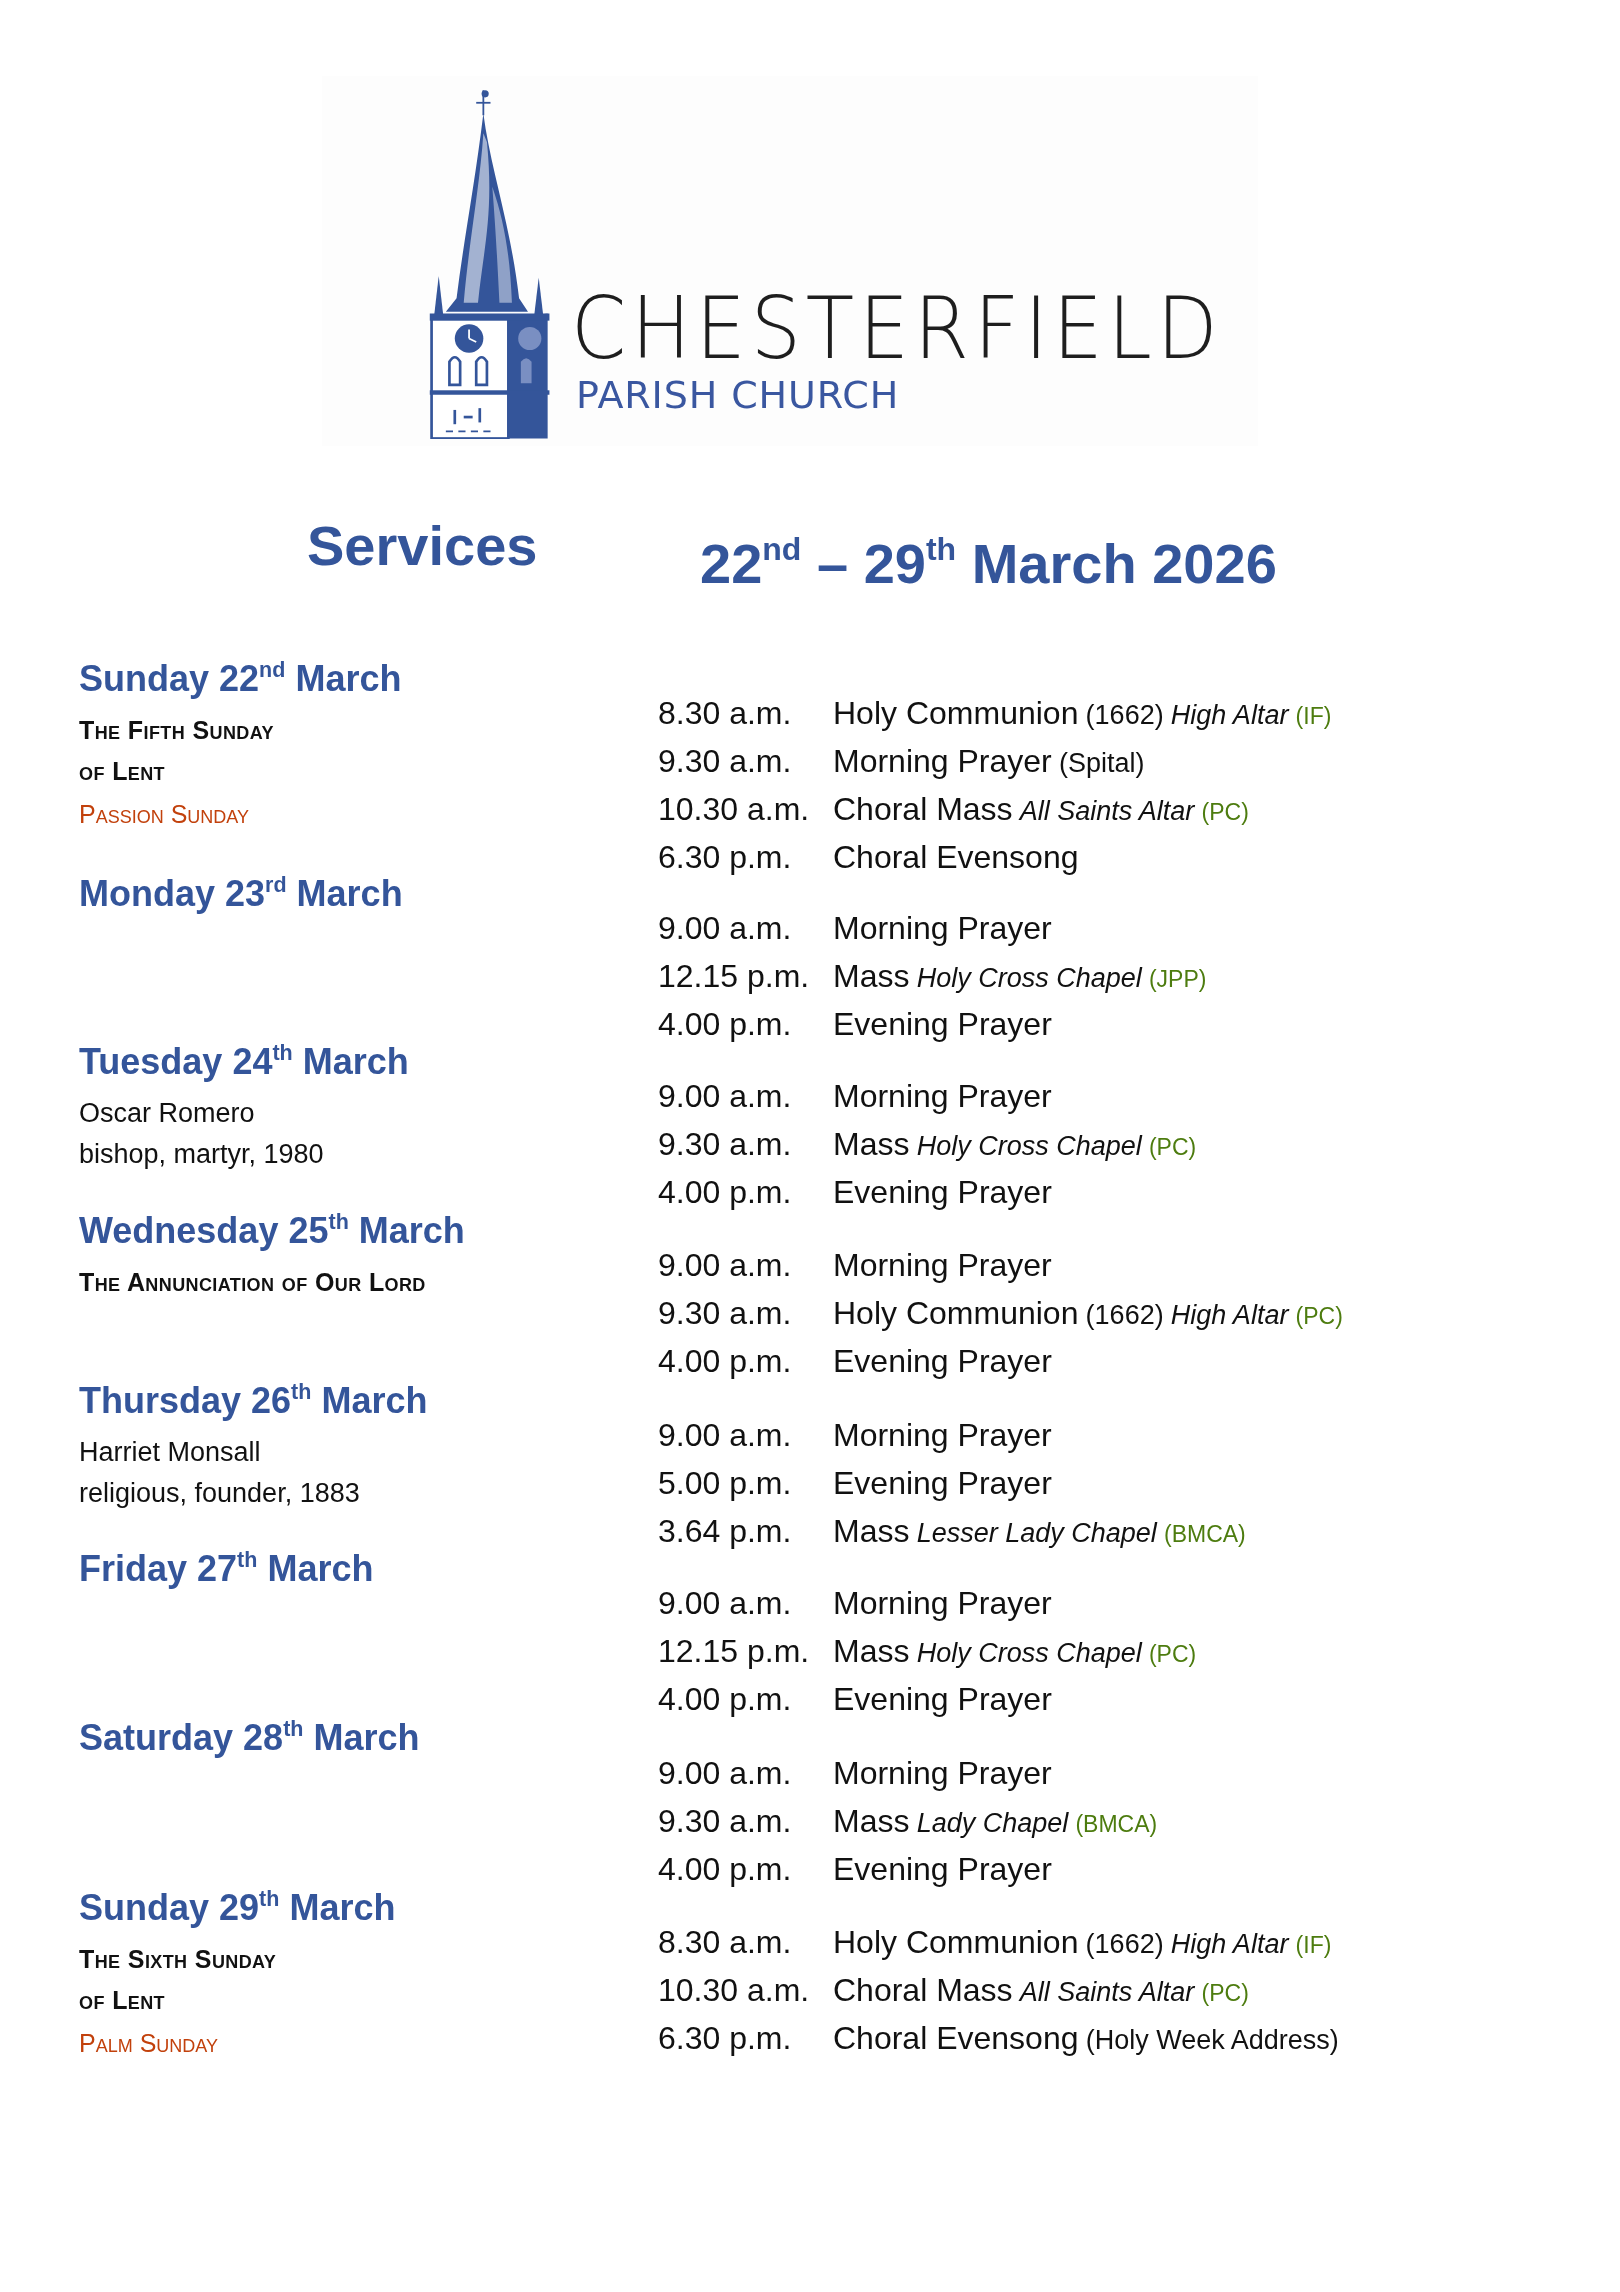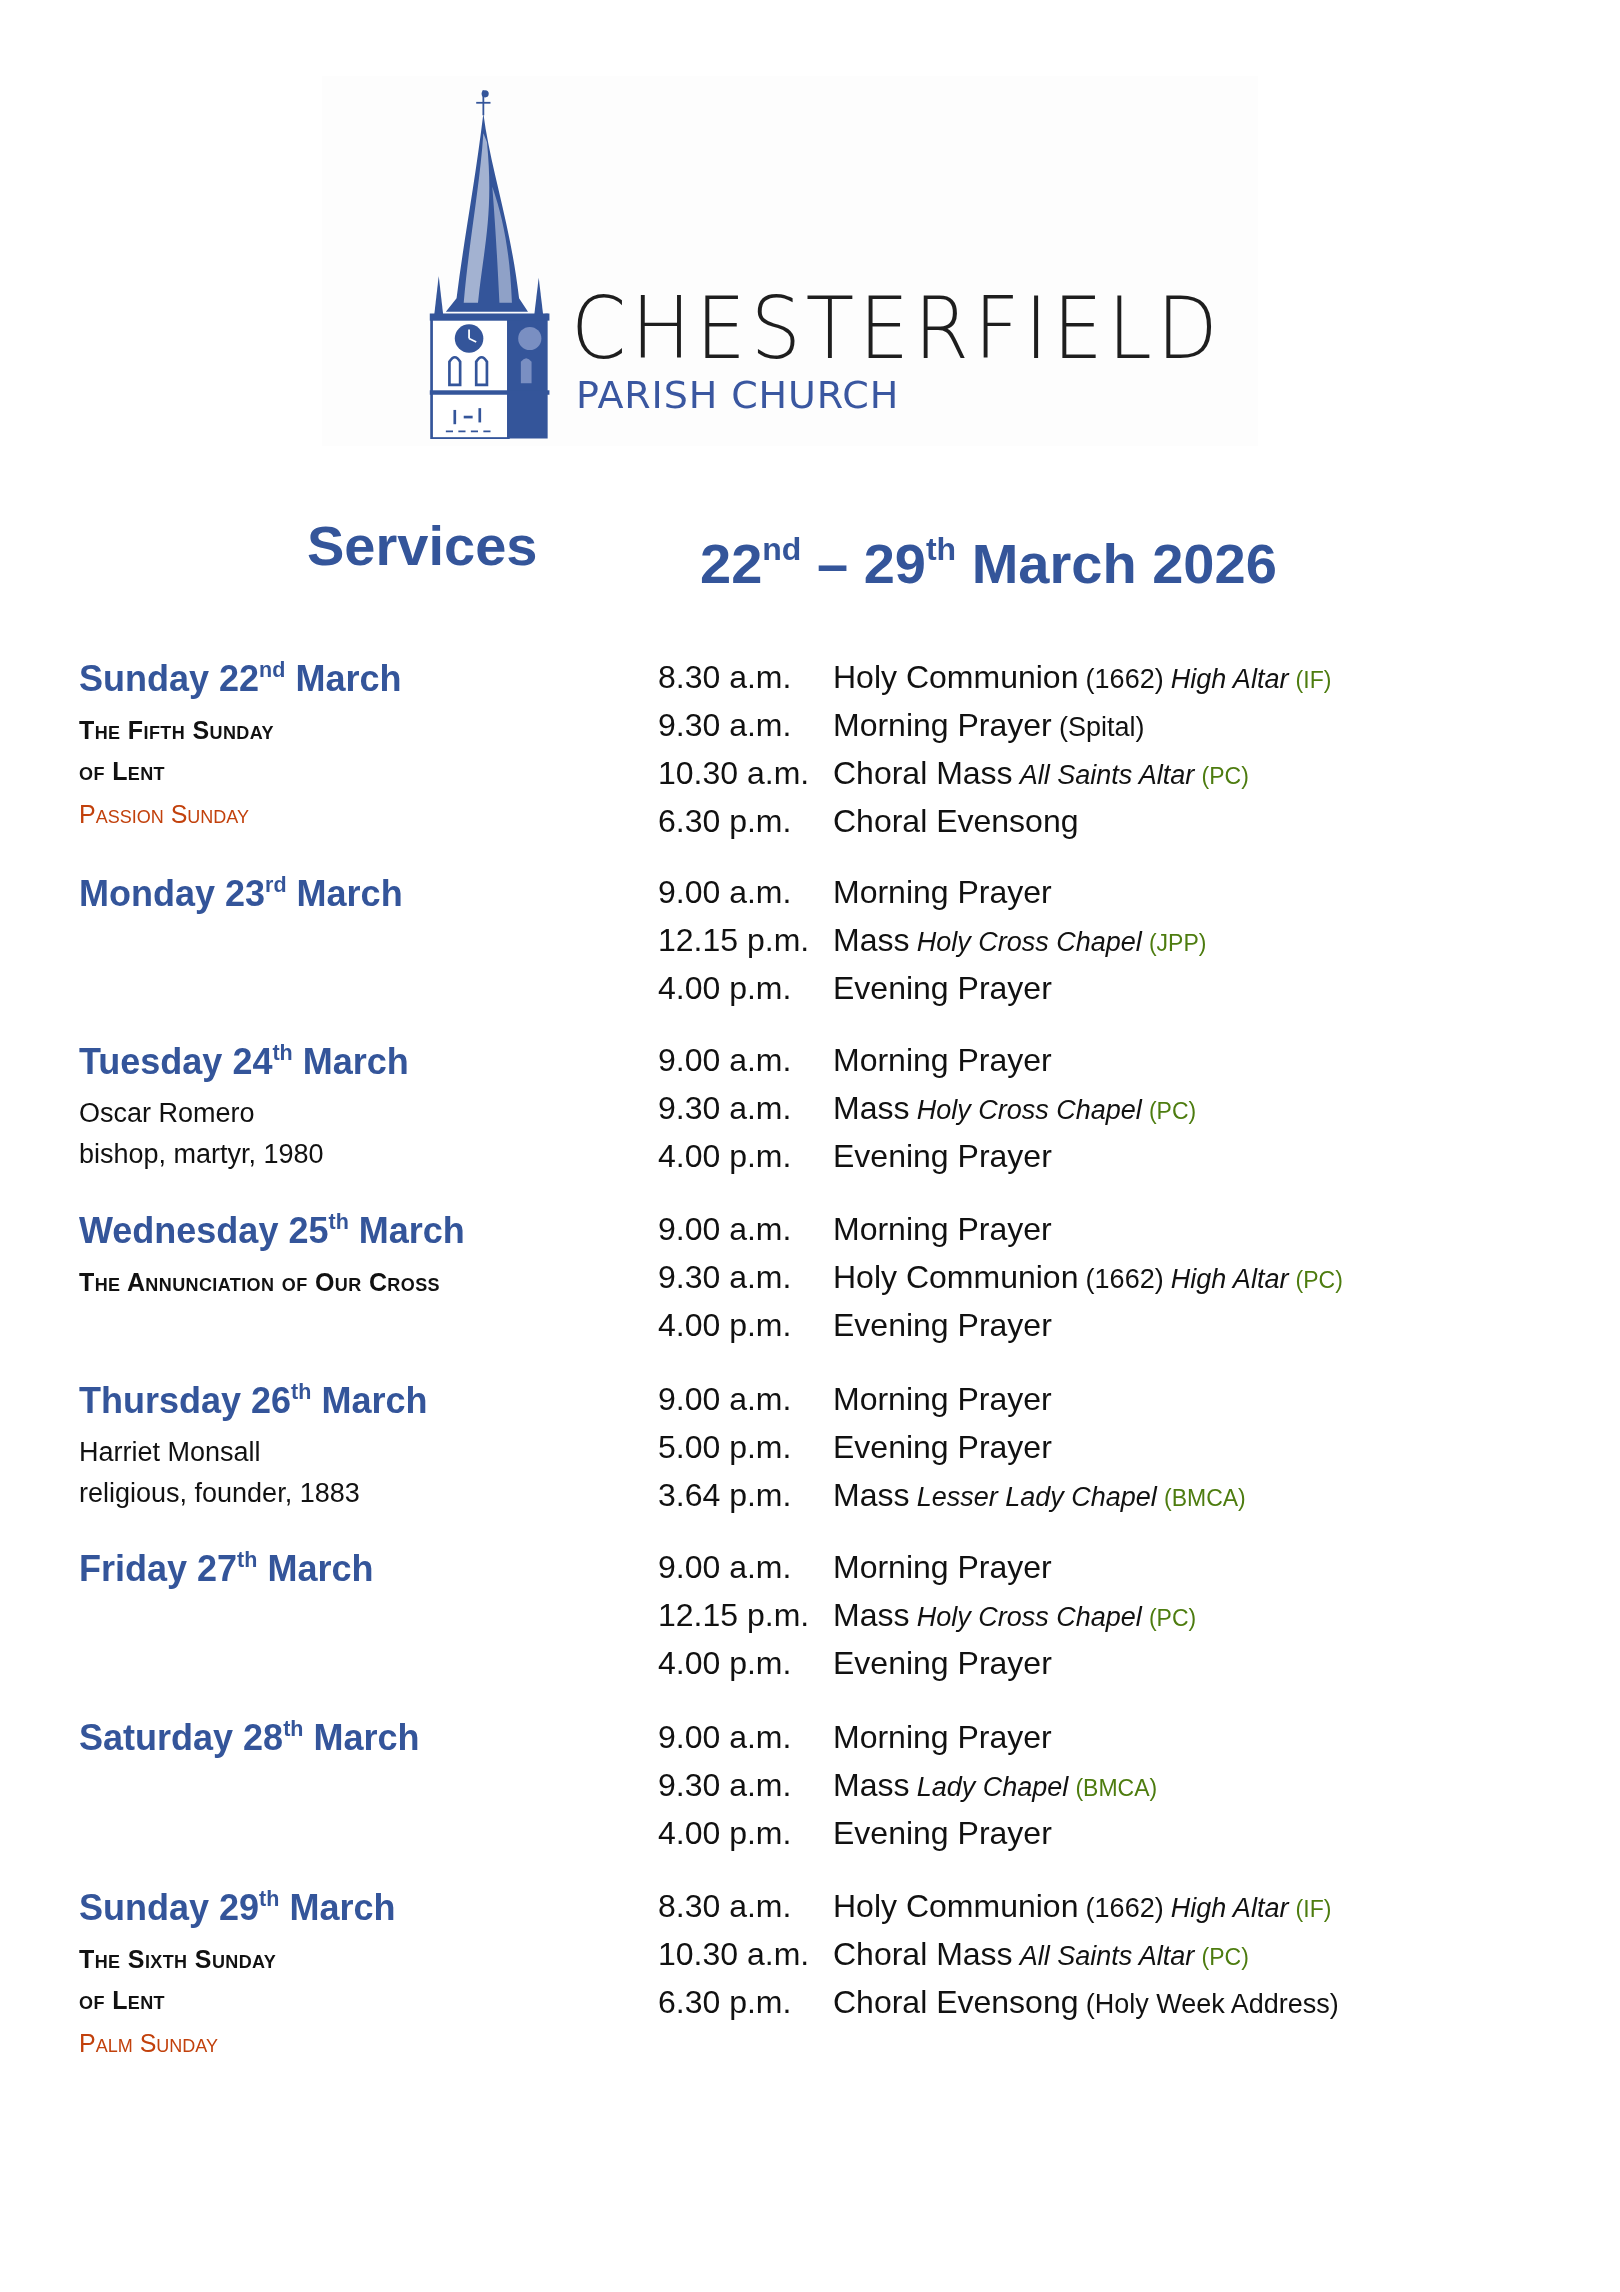--- a/index.html
+++ b/index.html
@@ -24,21 +24,21 @@
   .day { position: absolute; left: 79px; width: 555px; }
   .day-heading { font-size: 36px; font-weight: bold; color: #34559a; line-height: 1; white-space: nowrap; }
   .day-heading sup { font-size: 21.5px; vertical-align: 14.3px; line-height: 0; }
   .observance-sc { font-size: 25px; font-weight: bold; font-variant: small-caps; color: #111;
                    line-height: 41px; letter-spacing: 0.4px; }
   .observance-sc.first { margin-top: 12.5px; }
   .observance-plain { font-size: 25px; font-variant: small-caps; color: #c2410c; line-height: 45px; }
   .observance-it { font-size: 27px; color: #111; line-height: 41px; }
   .observance-it.first { margin-top: 12.5px; }
 
-  .svc-list { position: absolute; left: 658px; width: 940px; }
+  .svc-list { position: absolute; left: 658px; width: 940px; margin-top: 36px; }
   .svc { height: 48px; display: flex; align-items: baseline; white-space: nowrap; }
   .svc .time { width: 175px; font-size: 32px; color: #111; flex: none; }
   .svc .name { font-size: 32px; color: #111; }
   .svc .extra { font-size: 27px; color: #111; margin-left: 7.2px; }
   .svc .loc { font-size: 27px; font-style: italic; color: #111; margin-left: 7.2px; }
   .svc .who { font-size: 23px; color: #4d7c0f; margin-left: 7.2px; }
 </style>
 </head>
 <body>
 
@@ -149,21 +149,21 @@
         <span class="loc">Holy Cross Chapel</span>
         <span class="who">(PC)</span>
       </div>
       <div class="svc">
         <span class="time">4.00 p.m.</span>
         <span class="name">Evening Prayer</span>
       </div>
     </div>
     <div class="day" style="top: 1213px;">
       <div class="day-heading"><span>Wednesday</span> <span>25</span><sup>th</sup> <span>March</span></div>
-      <div class="observance-sc first">The Annunciation of Our Cross</div>
+      <div class="observance-sc first">The Annunciation of Our Lord</div>
     </div>
     <div class="svc-list" style="top: 1211px;">
       <div class="svc">
         <span class="time">9.00 a.m.</span>
         <span class="name">Morning Prayer</span>
       </div>
       <div class="svc">
         <span class="time">9.30 a.m.</span>
         <span class="name">Holy Communion</span>
         <span class="extra">(1662)</span>

